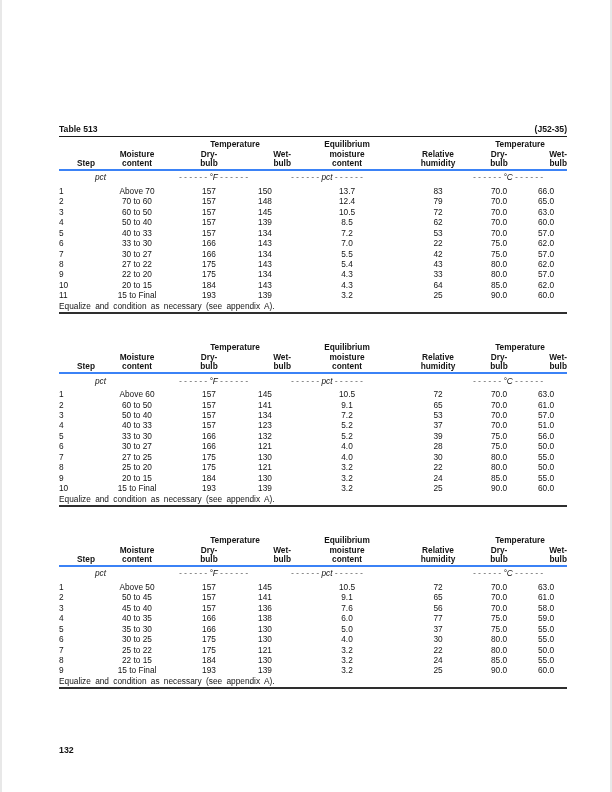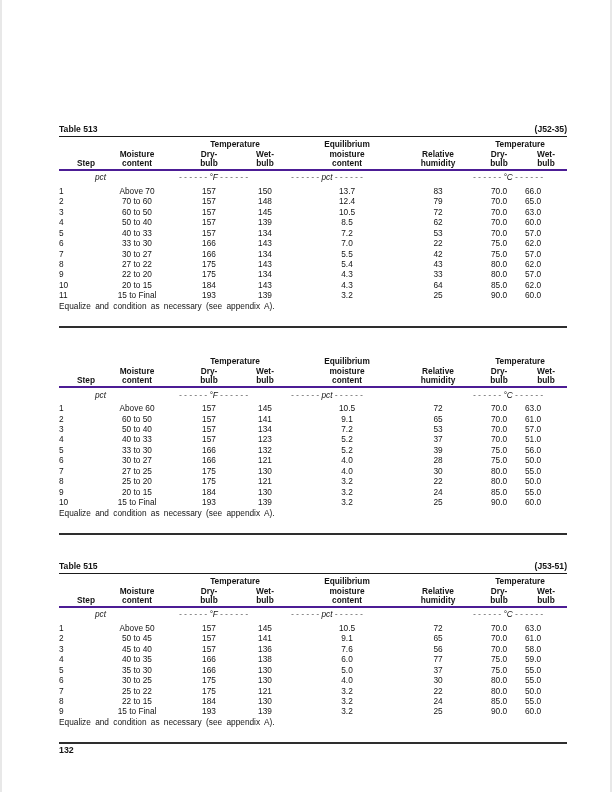--- a/index.html
+++ b/index.html
@@ -19,44 +19,44 @@
     font-size:8.6px; font-weight:bold; line-height:10px;
     padding-bottom:2px; border-bottom:1px solid #1a1a1a;
   }
   table.sched {
     width:508px; table-layout:fixed; border-collapse:collapse;
     font-size:8.3px;
   }
   table.sched th {
     font-weight:bold; vertical-align:bottom;
     padding:0; line-height:9.6px; white-space:pre-line;
-    border-bottom:2px solid #4c1d95;
+    border-bottom:2px solid #3b82f6;
   }
   table.sched thead tr.grp-row th { padding-top:3px; }
   table.sched th.grp { border-bottom:none; }
   table.sched th.h-step { text-align:right; }
   table.sched th.h-center { text-align:center; }
-  table.sched th.h-right { }
+  table.sched th.h-right { text-align:right; }
   table.sched td { padding:0; line-height:10.45px; }
   table.sched tbody td:nth-child(1) { text-align:left; }
   table.sched tbody tr.data-row td:nth-child(2),
   table.sched tbody tr.data-row td:nth-child(3),
   table.sched tbody tr.data-row td:nth-child(4),
   table.sched tbody tr.data-row td:nth-child(5),
   table.sched tbody tr.data-row td:nth-child(6),
   table.sched tbody tr.data-row td:nth-child(7) { text-align:center; }
-  table.sched tbody tr.data-row td:nth-child(8) { text-align:left; }
+  table.sched tbody tr.data-row td:nth-child(8) { text-align:center; }
   table.sched tr.units td {
     font-style:italic; text-align:left;
     padding:2.5px 0 3px 0; line-height:9.5px;
   }
   table.sched tr.units td:first-child { text-align:left; }
   .tfoot {
     font-size:8.3px; line-height:10.5px; word-spacing:2px;
-    border-bottom:2px solid #2e2e2e; padding-bottom:15px;
+    border-bottom:2px solid #2e2e2e; padding-bottom:1px;
   }
   .pagenum {
     position:absolute; left:57px; top:745px;
     font-size:8.8px; font-weight:bold;
   }
 </style>
 </head>
 <body>
 
 <div class="page">
@@ -368,24 +368,20 @@
               <td>25</td>
               <td>90.0</td>
               <td>60.0</td>
             </tr>
           </tbody>
       </table>
       <div class="tfoot">Equalize and condition as necessary (see appendix A).</div>
     </section>
 
     <section class="tbl-section">
-      <div class="titlebar">
-        <span>Table 515</span>
-        <span>(J53-51)</span>
-      </div>
       <table class="sched">
         <colgroup>
           <col style="width:36px">
             <col style="width:84px">
             <col style="width:60px">
             <col style="width:52px">
           <col style="width:112px">
             <col style="width:70px">
             <col style="width:52px">
             <col style="width:42px">

